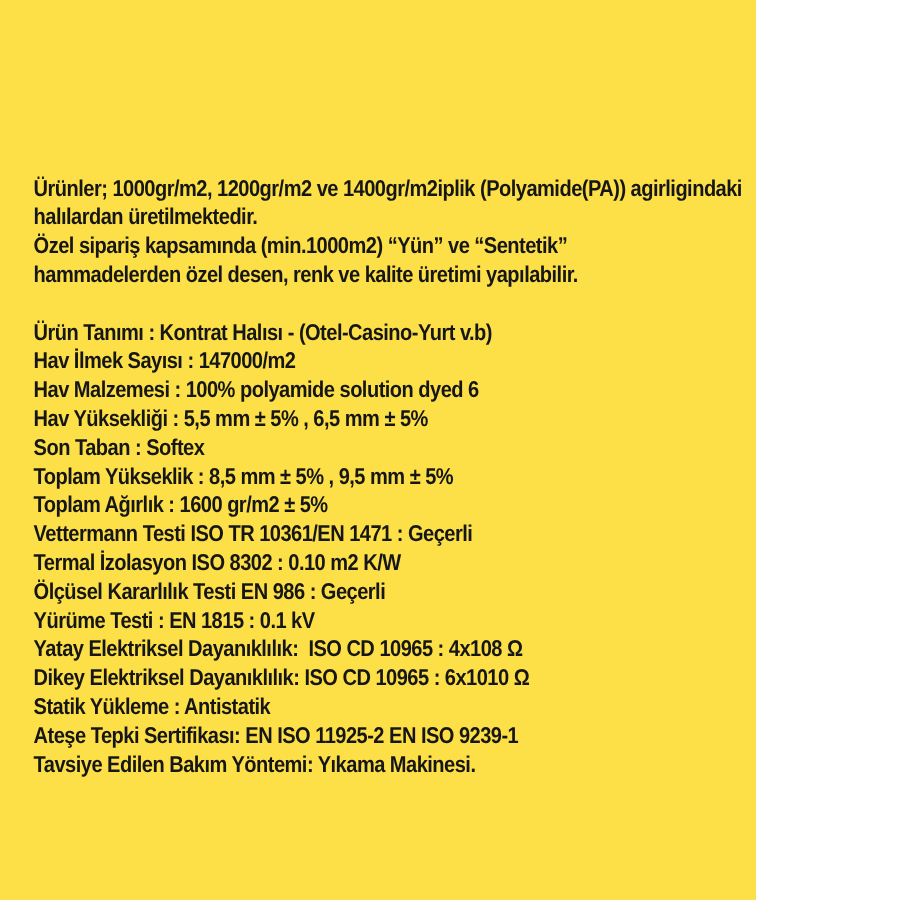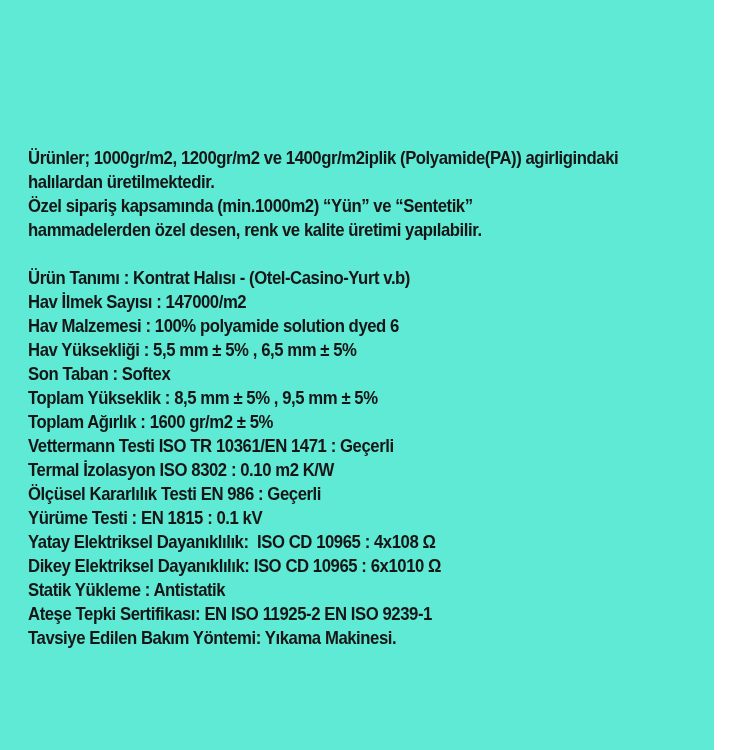--- a/index.html
+++ b/index.html
@@ -2,23 +2,23 @@
 <html><head>
 <meta charset="utf-8">
 <style>
   html, body {
     margin: 0;
     padding: 0;
     background: #ffffff;
   }
   .page {
     position: relative;
-    width: 714px;
+    width: 630px;
     height: 750px;
-    background: #5eead4;
+    background: #fde047;
     overflow: hidden;
   }
   .text-block {
     position: absolute;
     left: 28px;
     top: 146px;
     width: 820px;
     transform: scaleX(0.88);
     transform-origin: 0 0;
     font-family: "Liberation Sans", "DejaVu Sans", sans-serif;

